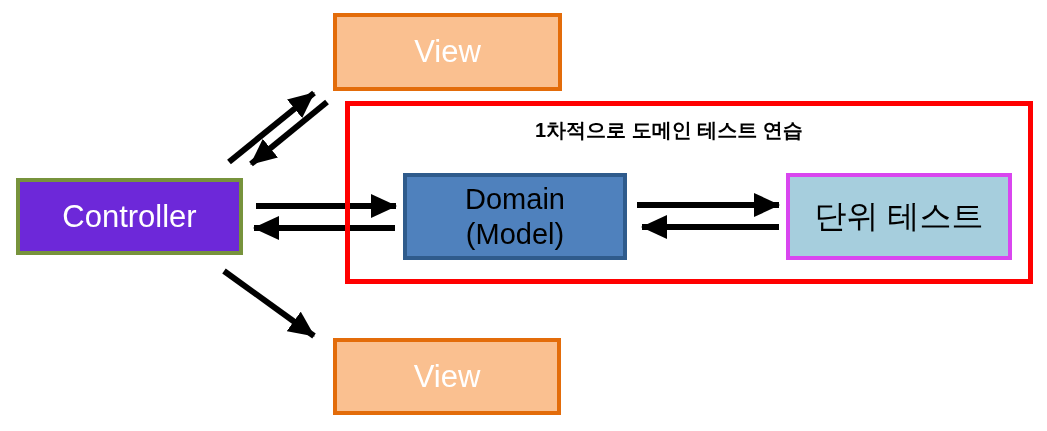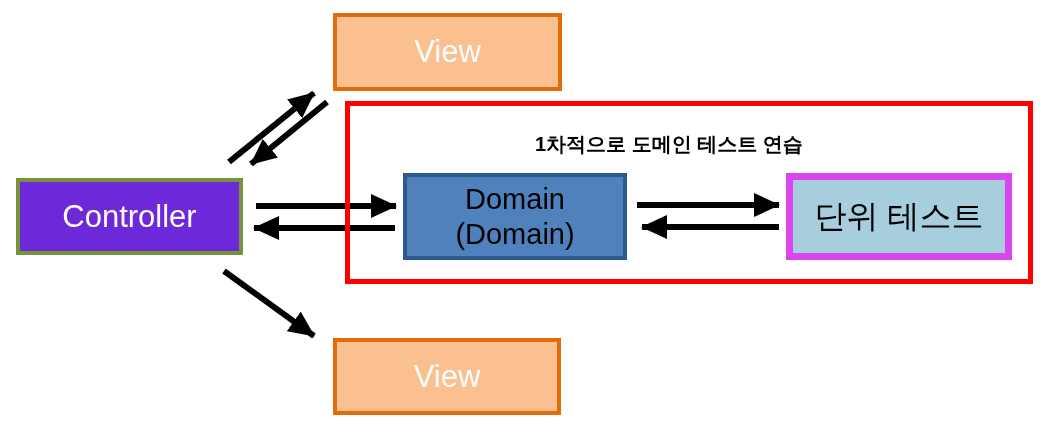--- a/index.html
+++ b/index.html
@@ -57,40 +57,40 @@
     background: #4F81BD;
     border: 4px solid #2F5B8C;
     color: #000000;
     font-size: 29px;
     line-height: 1.2;
     align-items: center;
   }
   .node-unit-test {
     left: 786px; top: 173px; width: 226px; height: 87px;
     background: #A6CEDD;
-    border: 7px solid #d946ef;
+    border: 4px solid #d946ef;
     color: #000000;
     font-size: 32px;
   }
   .node-domain .line {
     display: block;
   }
   .highlight-rect {
     position: absolute;
     left: 345px; top: 101px;
     width: 688px; height: 183px;
     box-sizing: border-box;
     border: 5px solid #FF0000;
     background: transparent;
     z-index: 3;
     pointer-events: none;
   }
   .annotation {
     position: absolute;
-    left: 535px; top: 131px;
+    left: 535px; top: 117px;
     width: 285px;
     color: #000000;
     font-size: 20px;
     font-weight: bold;
     white-space: nowrap;
     z-index: 4;
   }
 </style>
 </head>
 <body>
@@ -116,21 +116,21 @@
     <span>View</span>
   </div>
 
   <div class="node node-controller">
     <span>Controller</span>
   </div>
 
   <div class="node node-domain">
     <span>
       <span class="line">Domain</span>
-      <span class="line">(Domain)</span>
+      <span class="line">(Model)</span>
     </span>
   </div>
 
   <div class="node node-unit-test">
     <span>단위 테스트</span>
   </div>
 
   <div class="node node-view-bottom">
     <span>View</span>
   </div>

